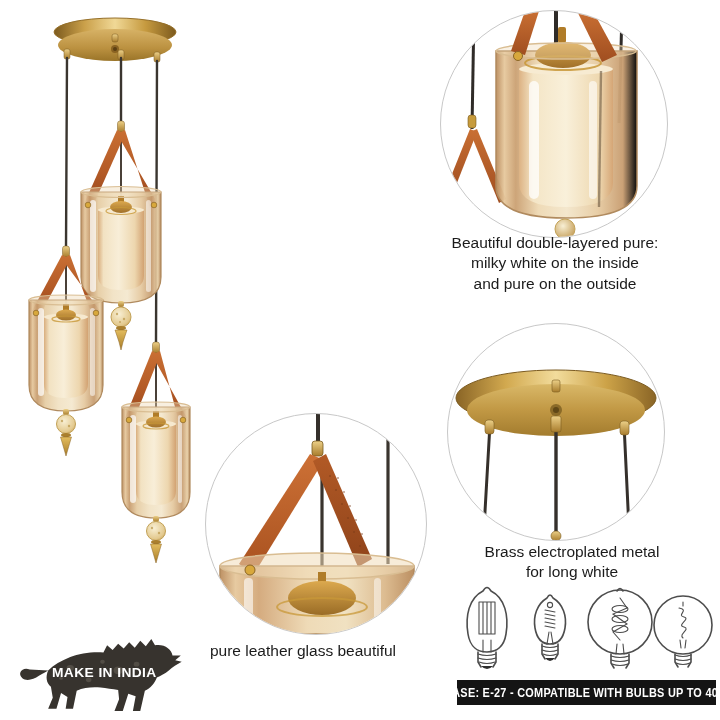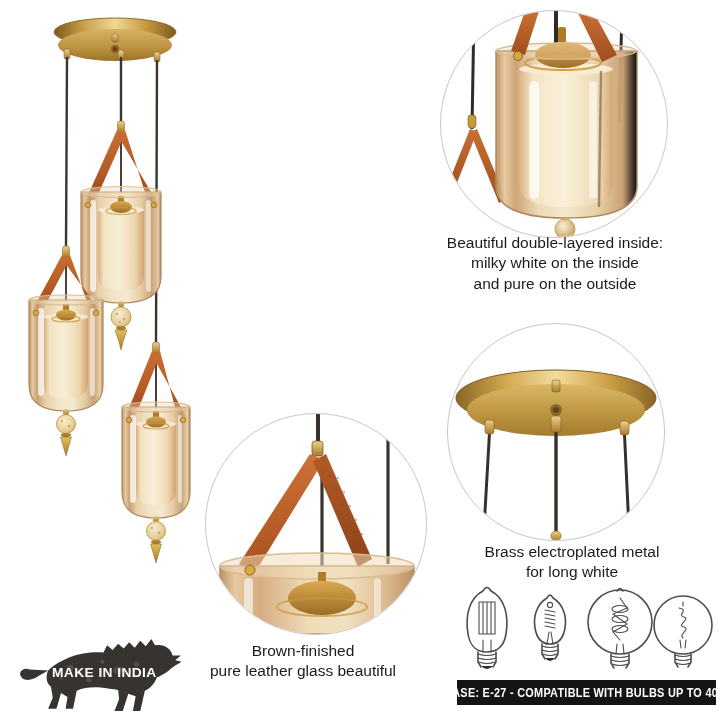--- a/index.html
+++ b/index.html
@@ -230,21 +230,21 @@
 
       <polygon points="84,0 98,0 84,44 70,40" fill="url(#aLth)"></polygon>
       <polygon points="136,0 152,0 176,44 161,51" fill="url(#aLth)"></polygon>
       <circle cx="77" cy="45" r="4.5" fill="#d8a83c" stroke="#8a6526" stroke-width="1"></circle>
 
       <circle cx="124" cy="218" r="10" fill="url(#aBall)" stroke="#c2a156" stroke-width="1"></circle>
     </svg>
   </div>
 
   <div class="caption" style="left:415px;top:233px;width:280px">
-    <div>Beautiful double-layered inside:</div>
+    <div>Beautiful double-layered pure:</div>
     <div>milky white on the inside</div>
     <div>and pure on the outside</div>
   </div>
 
   <div class="inset" style="left:447px;top:323px;width:216px;height:216px">
     <svg width="216" height="216" viewBox="0 0 216 216">
       <defs>
         <linearGradient id="bRim" x1="0" y1="0" x2="1" y2="0">
           <stop offset="0" stop-color="#8a6526"></stop>
             <stop offset=".25" stop-color="#d2a94f"></stop>
@@ -343,21 +343,20 @@
       <rect x="112" y="158" width="8" height="14" fill="#b07c28"></rect>
       <ellipse cx="116" cy="184" rx="34" ry="17" fill="url(#cDome)"></ellipse>
       <ellipse cx="116" cy="193" rx="45" ry="9" fill="none" stroke="#c89838" stroke-width="2" opacity=".75"></ellipse>
       <rect x="38" y="164" width="9" height="56" rx="4" fill="#ffffff" opacity=".6"></rect>
       <rect x="168" y="164" width="7" height="56" rx="3.5" fill="#ffffff" opacity=".5"></rect>
       <circle cx="44" cy="156" r="5" fill="#d8a83c" stroke="#8a6526" stroke-width="1"></circle>
     </svg>
   </div>
 
   <div class="caption" style="left:168px;top:641px;width:270px">
-    <div>Brown-finished</div>
     <div>pure leather glass beautiful</div>
   </div>
 
   <svg class="abs" style="left:457px;top:582px" width="259" height="96" viewBox="0 0 259 96" fill="none" stroke="#4d4d4d" stroke-width="1.6" stroke-linecap="round">
 
     <g>
       <path d="M26,9 Q30,2 34,9 C48,16 52,34 49,52 C47,65 39,70 30,70 C21,70 13,65 11,52 C8,34 12,16 26,9 Z"></path>
       <path d="M22,20 L38,20 M22,52 L38,52 M22,20 L22,52 M26,20 L26,52 M30,20 L30,52 M34,20 L34,52 M38,20 L38,52" stroke-width="1.1"></path>
       <path d="M26,70 L26,58 M34,70 L34,58" stroke-width="1.1"></path>
       <path d="M21,70 L21,80 L24,85 M39,70 L39,80 L36,85"></path>

